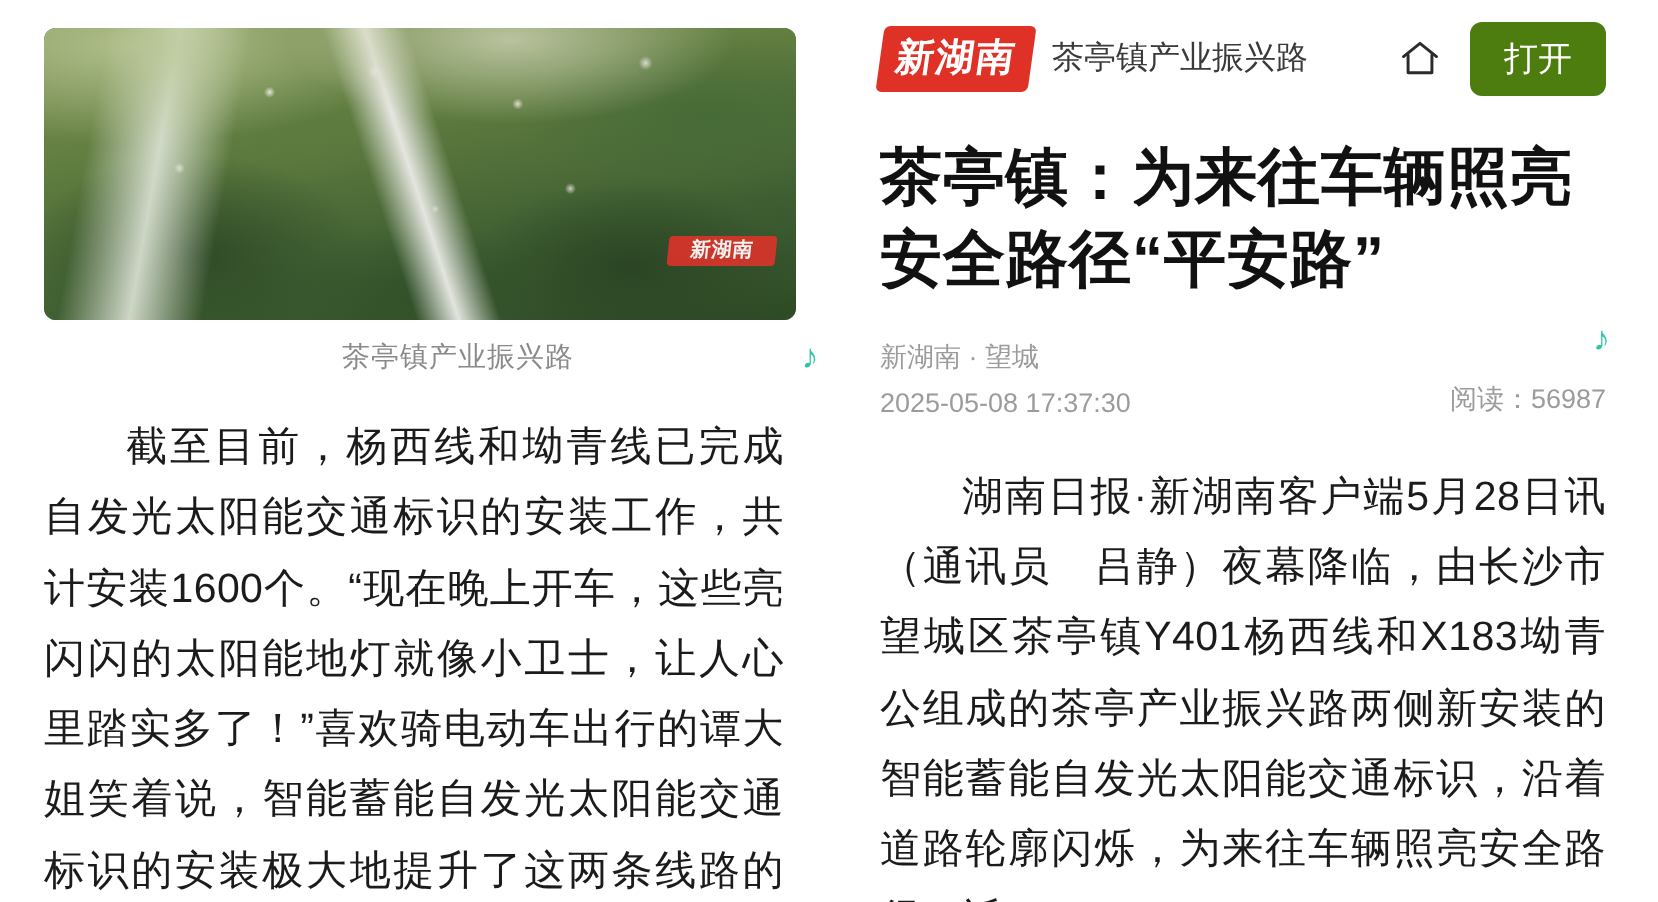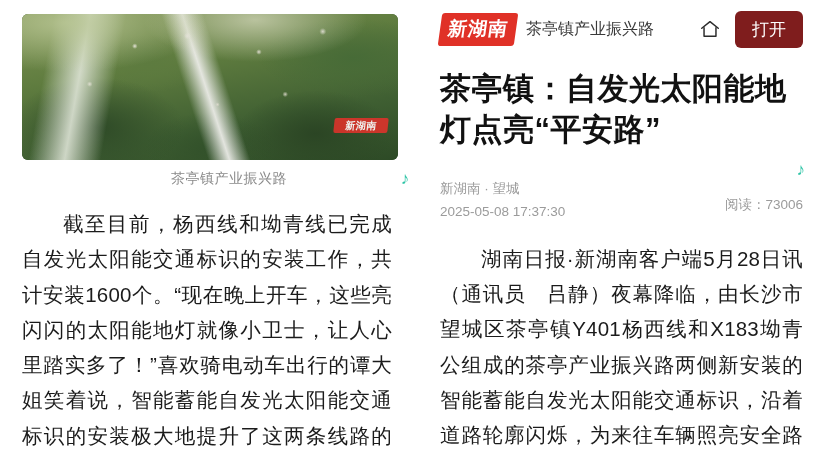--- a/index.html
+++ b/index.html
@@ -173,42 +173,42 @@
   .app-bar-spacer { flex: 1 1 auto; }
   .home-icon {
     width: 30px;
     height: 30px;
     display: flex;
     align-items: center;
     justify-content: center;
     color: #2b2b2b;
   }
   .open-button {
-    background: #7f1d1d;
+    background: #4d7c0f;
     color: #ffffff;
     border: none;
     border-radius: 6px;
     font-size: 17px;
     padding: 7px 17px;
     cursor: pointer;
     font-family: "Liberation Sans", sans-serif;
     white-space: nowrap;
   }
   .article-title {
     margin: 10px 0 0 0;
     font-size: 31px;
     line-height: 1.33;
     font-weight: bold;
     color: #111111;
     letter-spacing: 0.5px;
   }
   .meta-row {
-    margin-top: 28px;
-    display: flex;
-    align-items: flex-start;
+    margin-top: 18px;
+    display: flex;
+    align-items: center;
   }
   .meta-left {
     font-size: 13.5px;
     color: #9b9b9b;
     line-height: 1.65;
   }
   .meta-right {
     margin-left: auto;
     font-size: 13.5px;
     color: #9b9b9b;
@@ -268,28 +268,28 @@
       <span class="app-bar-spacer"></span>
       <span class="home-icon">
         <svg width="22" height="22" viewBox="0 0 24 24" fill="none" stroke="currentColor" stroke-width="1.6" stroke-linecap="round" stroke-linejoin="round">
           <path d="M3 11.2 12 4l9 7.2"></path>
           <path d="M5.5 10.5V20h13v-9.5"></path>
         </svg>
       </span>
       <button class="open-button">打开</button>
     </div>
 
-    <h1 class="article-title">茶亭镇：自发光太阳能地灯点亮“平安路”</h1>
+    <h1 class="article-title">茶亭镇：为来往车辆照亮安全路径“平安路”</h1>
 
     <div class="meta-row">
       <div class="meta-left">
         <div>新湖南 · 望城</div>
         <div>2025-05-08 17:37:30</div>
       </div>
-      <div class="meta-right">阅读：73006</div>
+      <div class="meta-right">阅读：56987</div>
     </div>
 
     <div class="music-badge">♪</div>
 
     <div class="right-body">
       <span class="indent">湖南日报·新湖南客户端5月28日讯（通讯员　吕静）夜幕降临，由长沙市望城区茶亭镇Y401杨西线和X183坳青公组成的茶亭产业振兴路两侧新安装的智能蓄能自发光太阳能交通标识，沿着道路轮廓闪烁，为来往车辆照亮安全路径。近</span>
     </div>
   </div>
 
 </div>

